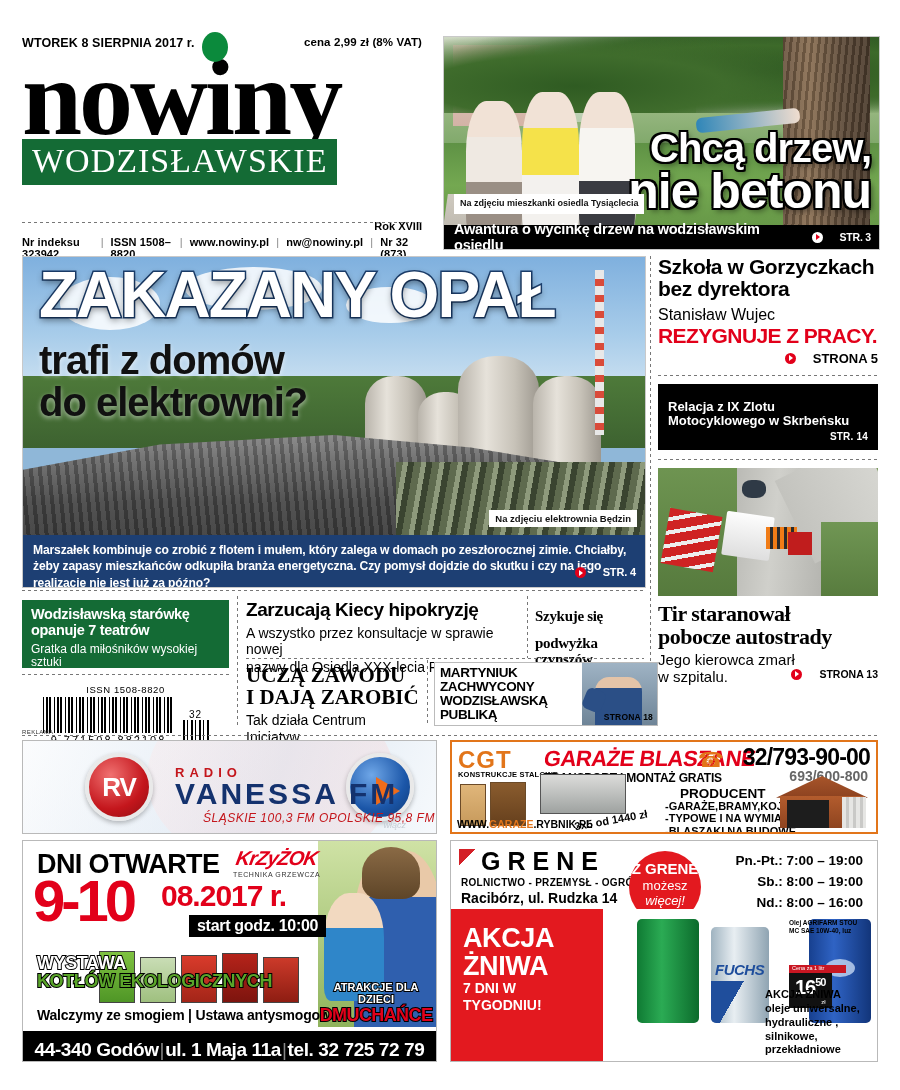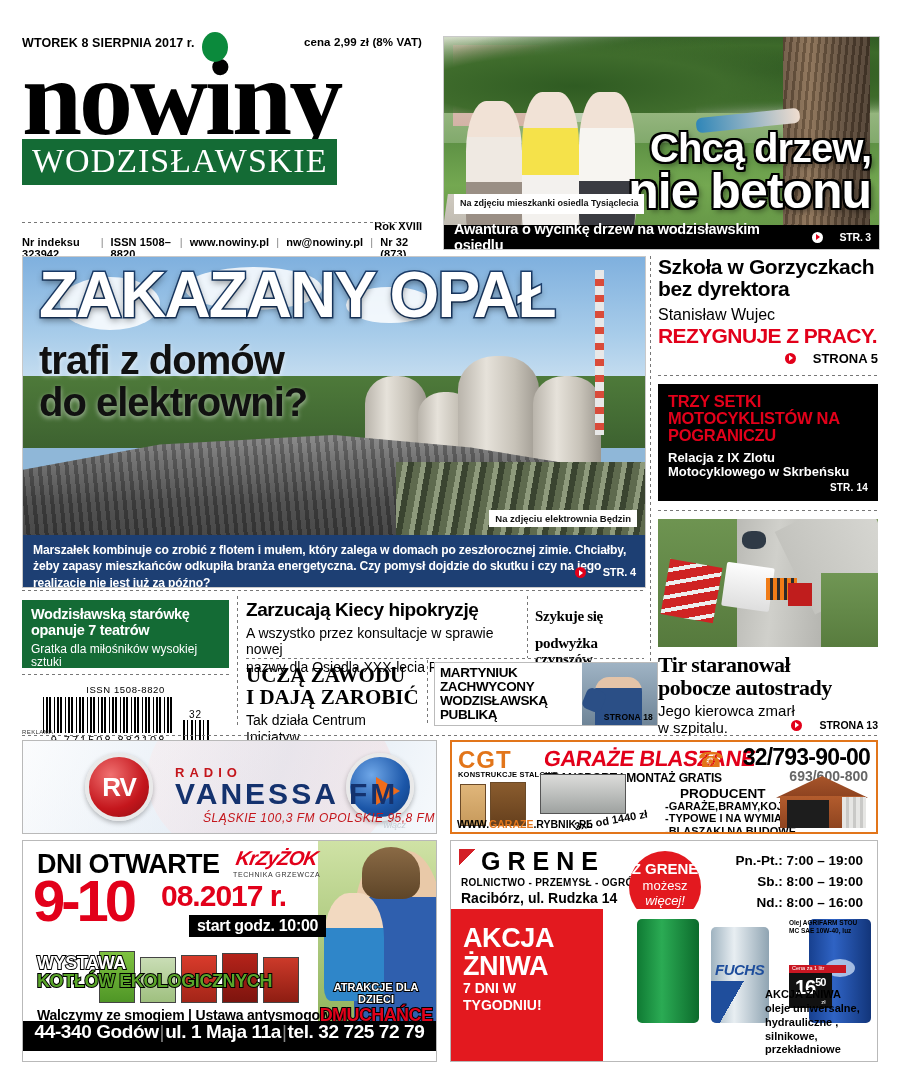--- a/index.html
+++ b/index.html
@@ -329,22 +329,22 @@
   .ki-woman{position:absolute;right:-6px;top:10px;width:88px;height:176px;
     background:linear-gradient(180deg,#e9c9a8 0 26%,#2f5fae 26%);border-radius:40% 40% 0 0;}
   .ki-hair{position:absolute;right:16px;top:6px;width:58px;height:52px;
     background:linear-gradient(180deg,#8a6a45,#5e4528);border-radius:50% 50% 30% 30%;}
   .ki-baby{position:absolute;left:6px;top:52px;width:60px;height:108px;
     background:linear-gradient(180deg,#f2d9c0 0 32%,#2f86c9 32%);border-radius:42% 42% 12% 12%;}
   .krz-atr{position:absolute;right:2px;top:140px;width:116px;text-align:center;}
   .krz-atr .a1{font-size:11px;font-weight:bold;color:#fff;-webkit-text-stroke:2px #000;paint-order:stroke fill;}
   .krz-atr .a2{font-size:18px;font-weight:bold;color:#e2001a;-webkit-text-stroke:2px #000;
     paint-order:stroke fill;letter-spacing:-.6px;}
-  .krz-foot{position:absolute;left:0;right:0;bottom:10px;height:30px;background:#000;color:#fff;
-    display:flex;align-items:flex-start;justify-content:center;gap:1px;
+  .krz-foot{position:absolute;left:0;right:0;bottom:0;height:30px;background:#000;color:#fff;
+    display:flex;align-items:flex-end;justify-content:center;gap:1px;
     font-size:19px;font-weight:bold;letter-spacing:-.4px;}
   .krz-foot .bar{color:#888;font-weight:normal;}
 
   
   .ad-grene{left:450px;top:840px;width:428px;height:222px;}
   .gr-logo{position:absolute;left:10px;top:6px;font-size:25px;font-weight:bold;letter-spacing:7px;}
   .gr-mark{position:absolute;left:8px;top:8px;width:16px;height:18px;
     background:linear-gradient(135deg,#d41f26 50%,#fff 50%);}
   .gr-sub{position:absolute;left:10px;top:36px;font-size:10px;font-weight:bold;letter-spacing:.3px;}
   .gr-addr{position:absolute;left:10px;top:49px;font-size:14px;font-weight:bold;}
@@ -477,21 +477,20 @@
         <span class="pagemark">
           <span class="dot"></span>
           <span>STRONA 5</span>
         </span>
       </div>
     </div>
 
     <div class="dotline" style="margin:7px 0 8px 0;"></div>
 
     <div class="moto">
-      <div class="moto-h">TRZY SETKI MOTOCYKLISTÓW NA POGRANICZU</div>
       <div class="moto-sub">Relacja z IX Zlotu Motocyklowego w Skrbeńsku</div>
       <div class="moto-pg">STR. 14</div>
     </div>
 
     <div class="dotline" style="margin:9px 0 8px 0;"></div>
 
     <div>
       <div class="tir-photo">
         <div class="tir-road"></div>
         <div class="tir-road2"></div>

